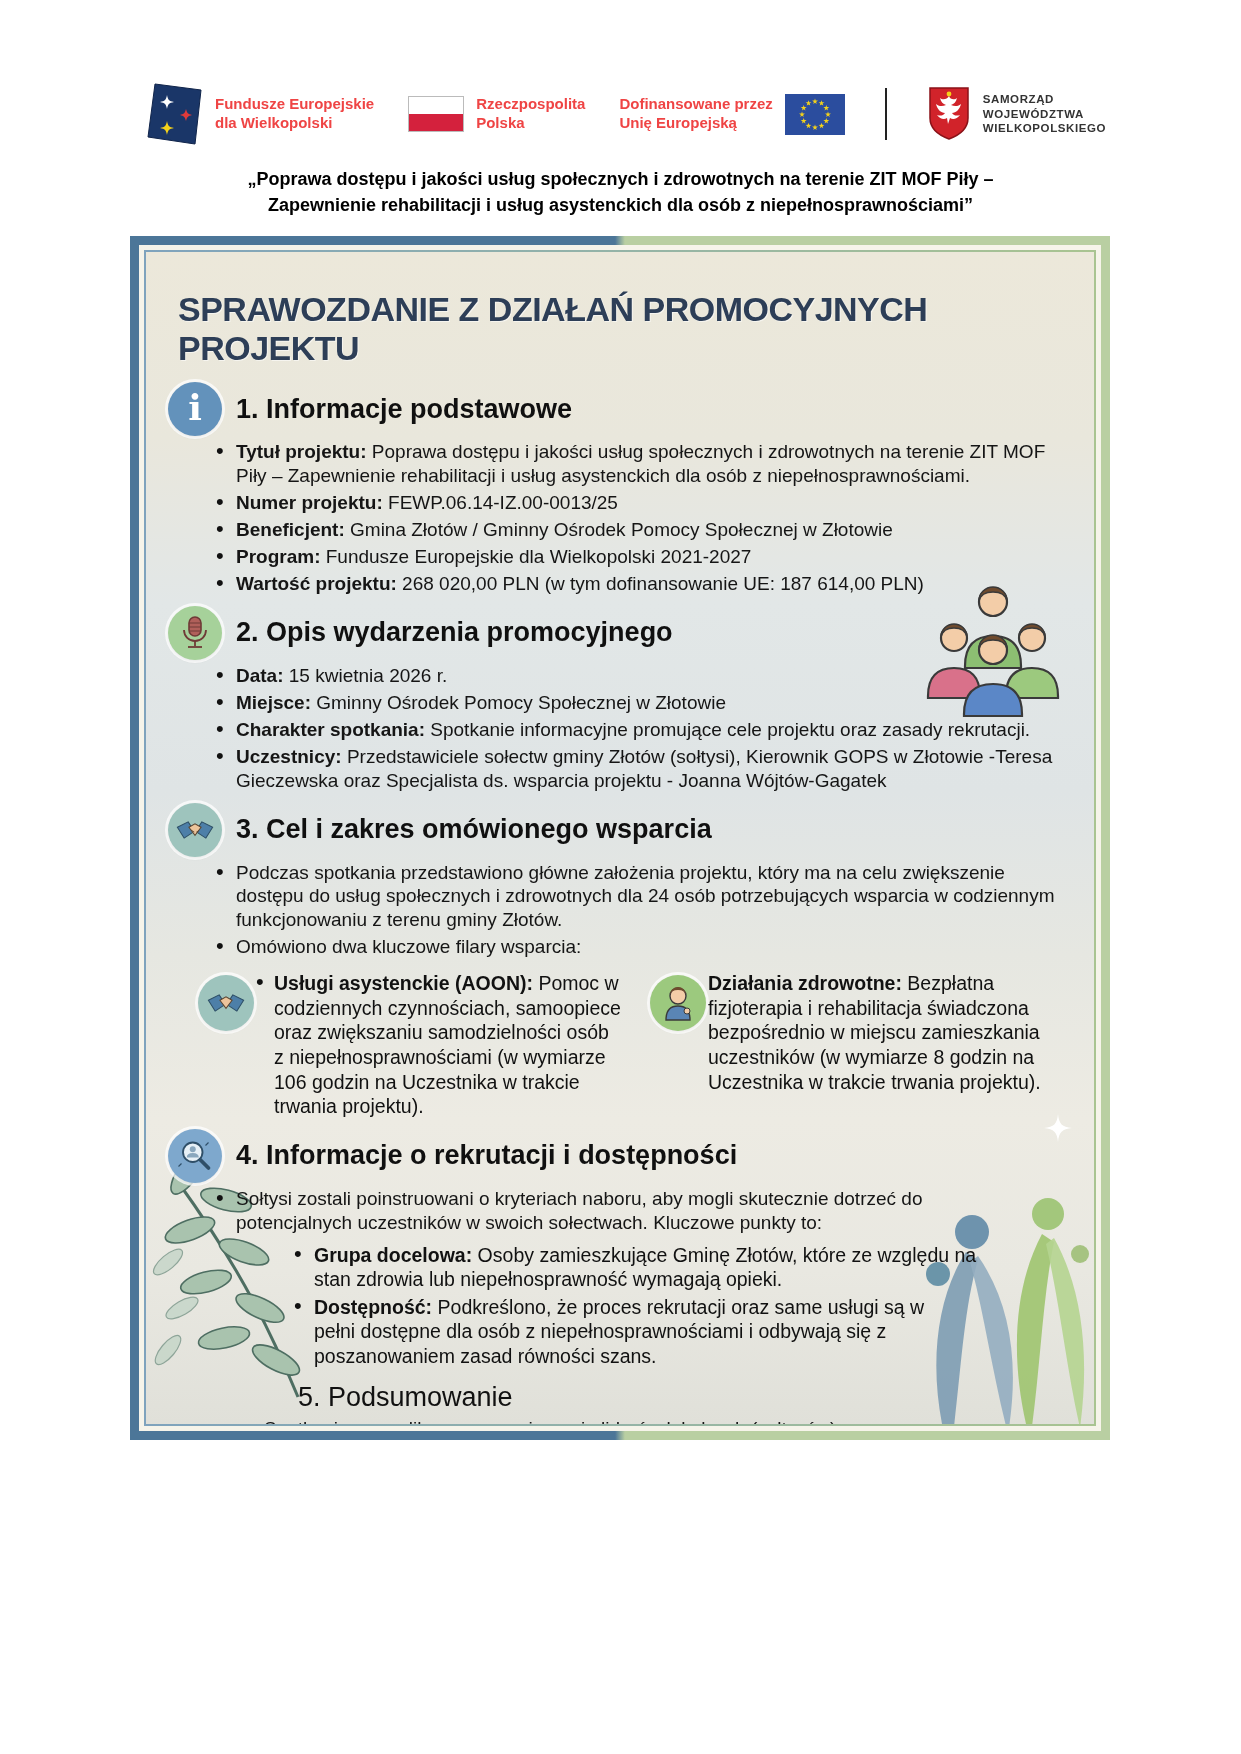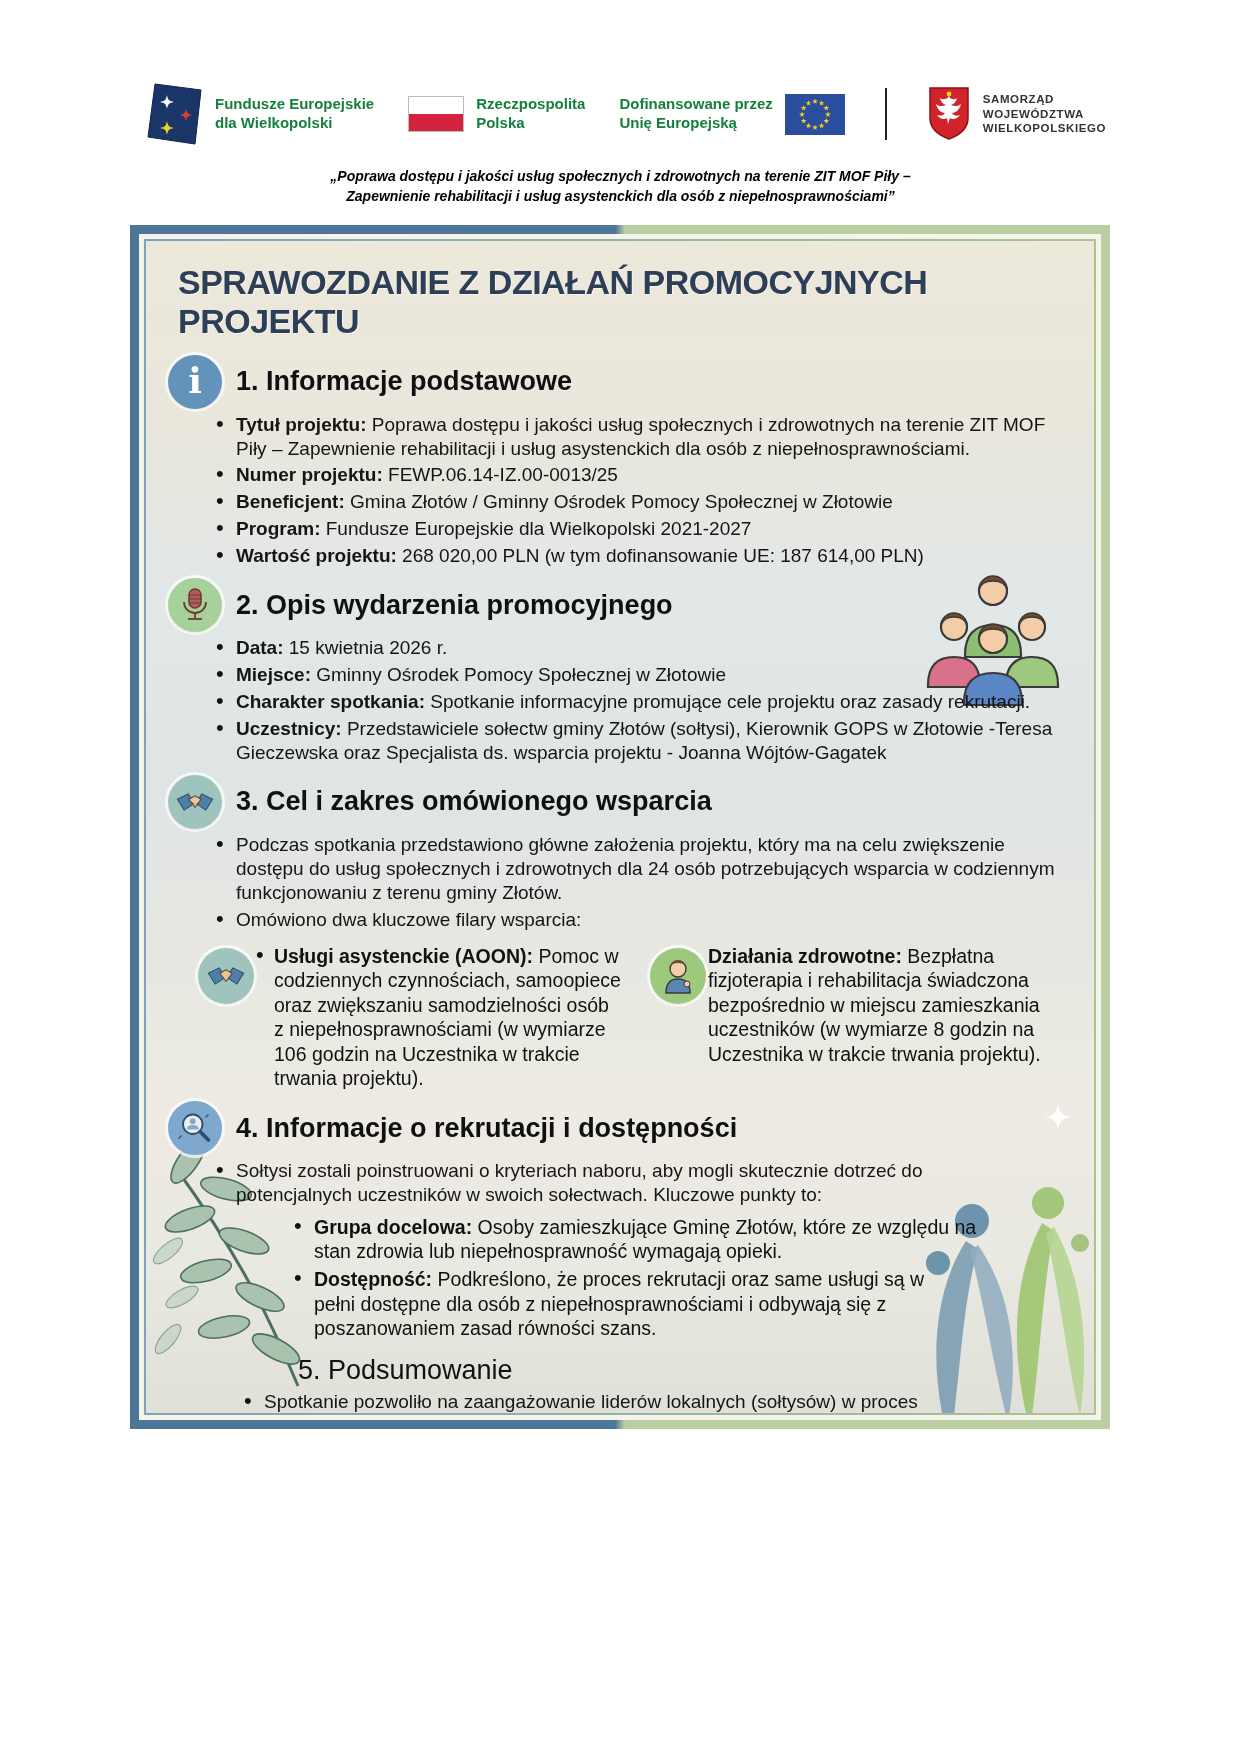--- a/index.html
+++ b/index.html
@@ -2,41 +2,41 @@
 <html lang="pl"><head>
 <meta charset="utf-8">
 <style>
   * { box-sizing: border-box; margin: 0; padding: 0; }
   html,body { width:1241px; height:1754px; background:#ffffff; overflow:hidden;
     font-family:"Liberation Sans","DejaVu Sans",sans-serif; color:#111; }
 
   
   .logo-bar { display:flex; align-items:center; margin:78px 0 0 145px; gap:34px; height:72px; }
   .logo-item { display:flex; align-items:center; gap:12px; }
-  .logo-text { font-size:15px; font-weight:bold; line-height:1.25; color:#15803d; }
+  .logo-text { font-size:15px; font-weight:bold; line-height:1.25; color:#ef4444; }
   .logo-text.right { text-align:left; }
   .logo-text.small { font-size:11.5px; font-weight:bold; letter-spacing:.6px; color:#333; }
   .pl-flag { width:56px; height:36px; border:1px solid #bbb; display:flex; flex-direction:column; }
   .pl-flag .w { flex:1; background:#fff; } .pl-flag .r { flex:1; background:#d4213d; }
   .vdiv { width:2px; height:52px; background:#222; margin:0 6px; }
 
   
-  .doc-title { margin-top:16px; text-align:center; font-weight:bold; font-style:italic;
-    font-size:14px; line-height:1.45; color:#000; }
+  .doc-title { margin-top:16px; text-align:center; font-weight:bold; 
+    font-size:18px; line-height:1.45; color:#000; }
 
   
   .poster-frame { width:980px; margin:18px 0 0 130px;
     background:linear-gradient(90deg,#4c7698 0%, #4c7698 49.5%, #b9cfa2 50.5%, #b9cfa2 100%);
     padding:9px; }
   .poster-mid { background:#f6f4ea; padding:5px; }
   .poster-inner { position:relative; height:1176px; overflow:hidden;
     border:2px solid; border-image:linear-gradient(90deg,#7fa3bd,#a9c491) 1;
     background:linear-gradient(180deg,#ece8da 0%,#e9e7dc 16%,#e2e7e7 30%,#dfe4e5 46%,
       #e6e7e1 60%,#edebe3 74%,#e9e8e1 87%,#e0e0d9 100%);
-    padding:16px 26px 10px 18px; }
+    padding:32px 26px 10px 18px; }
   .poster-title { font-size:34px; font-weight:800; color:#2d3e57; letter-spacing:-0.5px;
     margin:6px 0 14px 14px; text-shadow:1px 1px 0 rgba(255,255,255,.55); }
 
   .section-head { display:flex; align-items:center; gap:14px; margin:10px 0 4px 4px; position:relative; z-index:2; }
   .icon-circle { width:54px; height:54px; border-radius:50%; flex:0 0 auto;
     display:flex; align-items:center; justify-content:center;
     box-shadow:0 0 0 3px rgba(255,255,255,.75), 0 1px 3px rgba(0,0,0,.3); }
   .icon-circle.blue { background:#6392bb; }
   .icon-circle.green { background:#a6d19a; }
   .icon-circle.teal { background:#9ec4bd; }

